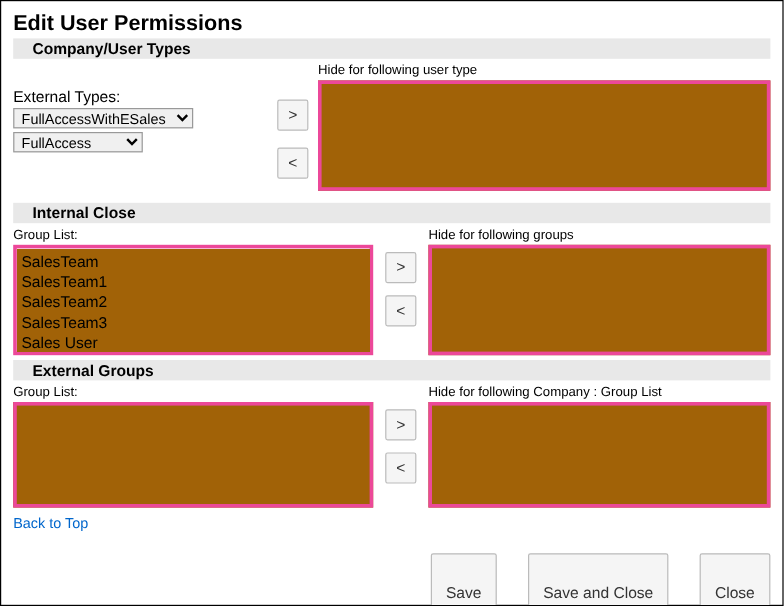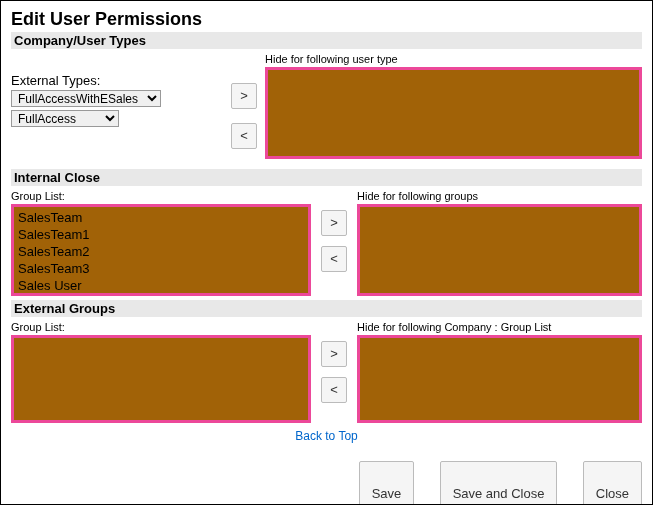--- a/index.html
+++ b/index.html
@@ -15,21 +15,21 @@
   }
   .title {
     font-size: 18px;
     font-weight: bold;
     margin-bottom: 2px;
   }
   .section-header {
     background: #e8e8e8;
     font-weight: bold;
     font-size: 13px;
-    padding: 1px 3px;
+    padding: 1px 16px;
     margin-bottom: 4px;
   }
   .section1 {
     display: flex;
     align-items: flex-start;
     margin-bottom: 10px;
   }
   .col-left1 {
     width: 220px;
     padding-top: 20px;
@@ -124,21 +124,21 @@
   .s3-left { width: 300px; }
   .s3-arrows {
     display: flex;
     flex-direction: column;
     gap: 10px;
     padding: 20px 10px 0 10px;
   }
   .s3-right { flex: 1; }
   .extbox { height: 88px; }
   .back-top {
-    text-align: center;
+    text-align: left;
     margin-top: 6px;
   }
   .back-top a {
     color: #0066cc;
     text-decoration: none;
     font-size: 12px;
   }
   .bottom-bar {
     text-align: right;
     margin-top: 18px;

